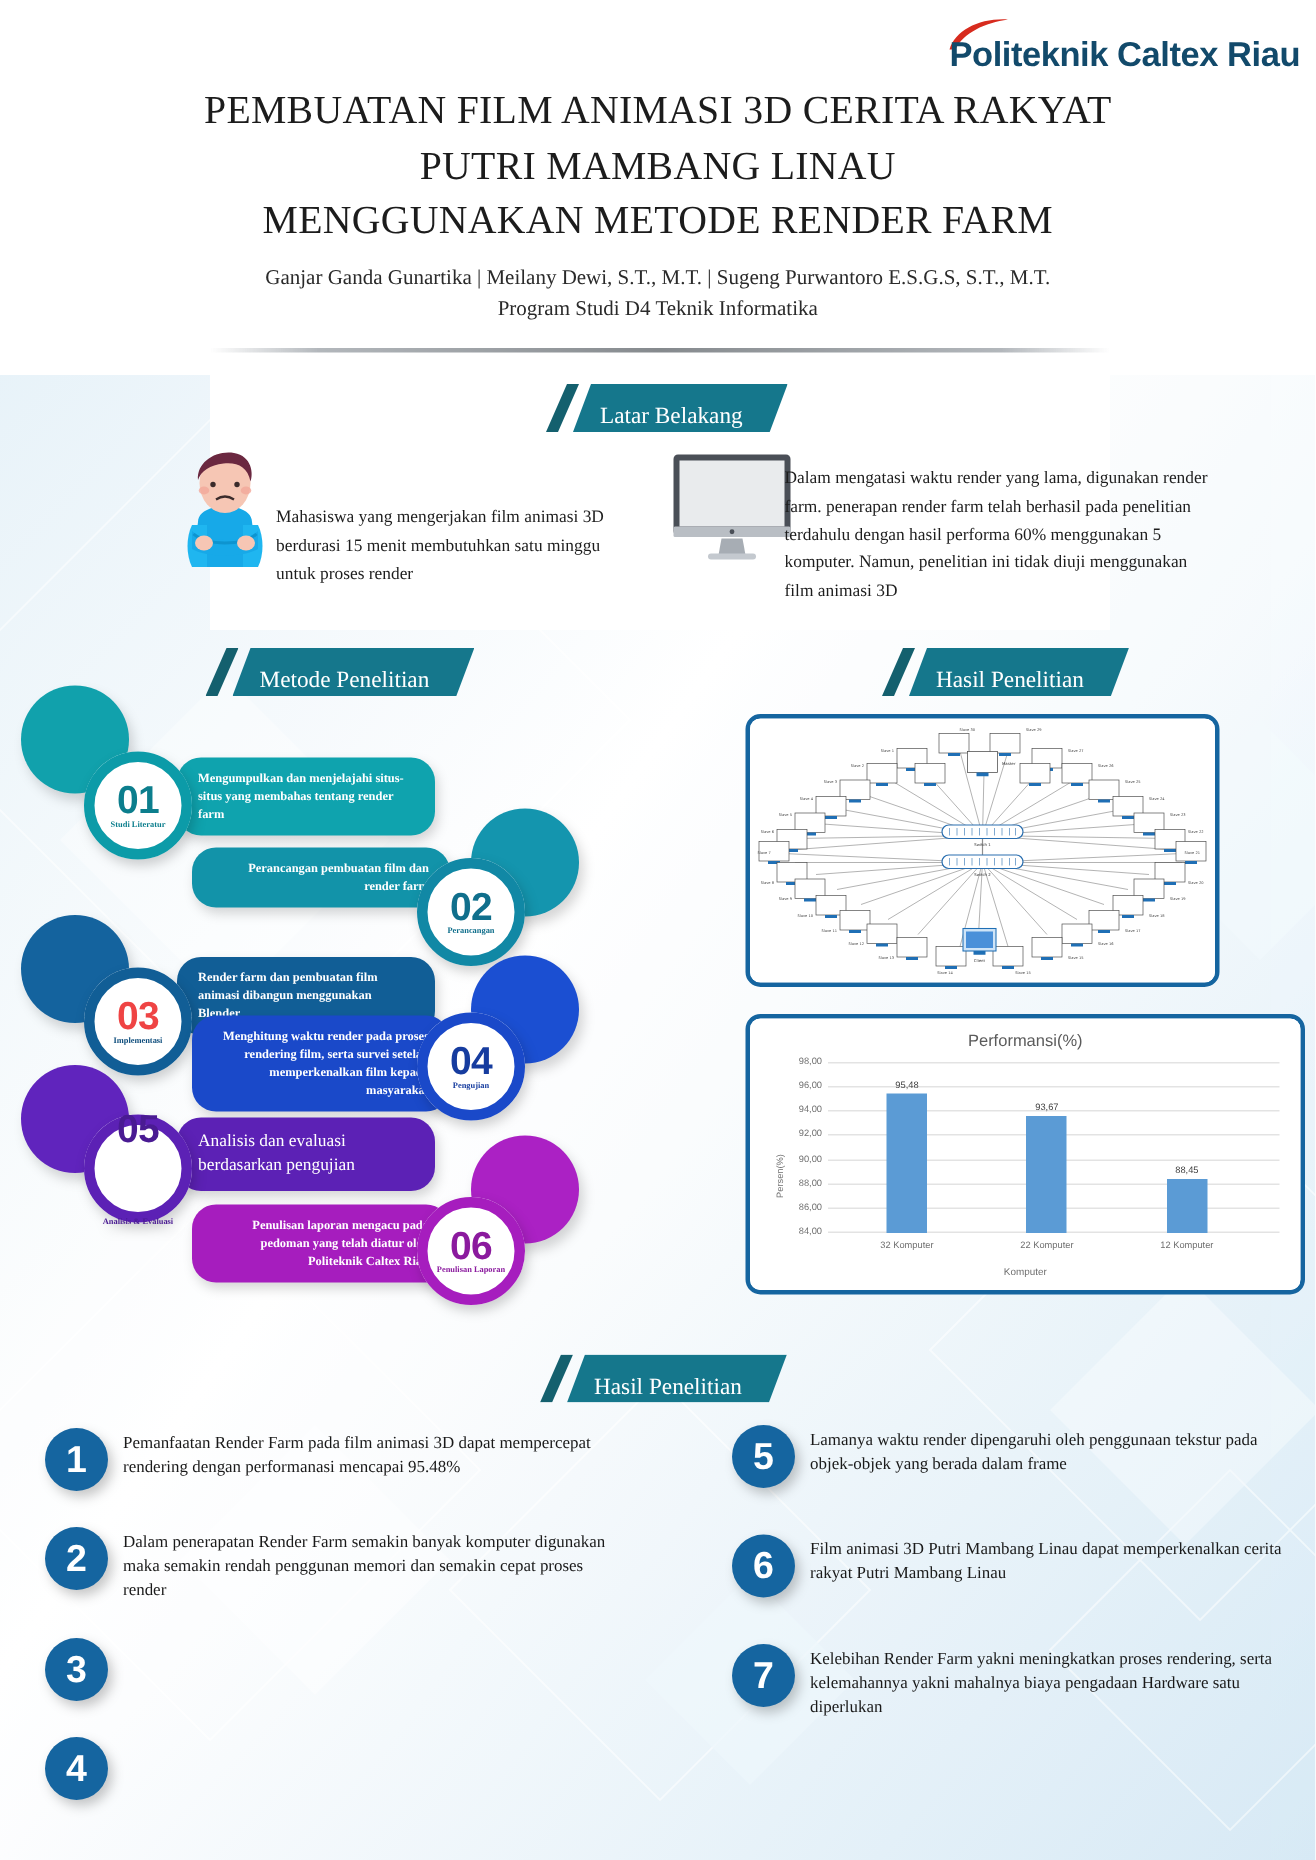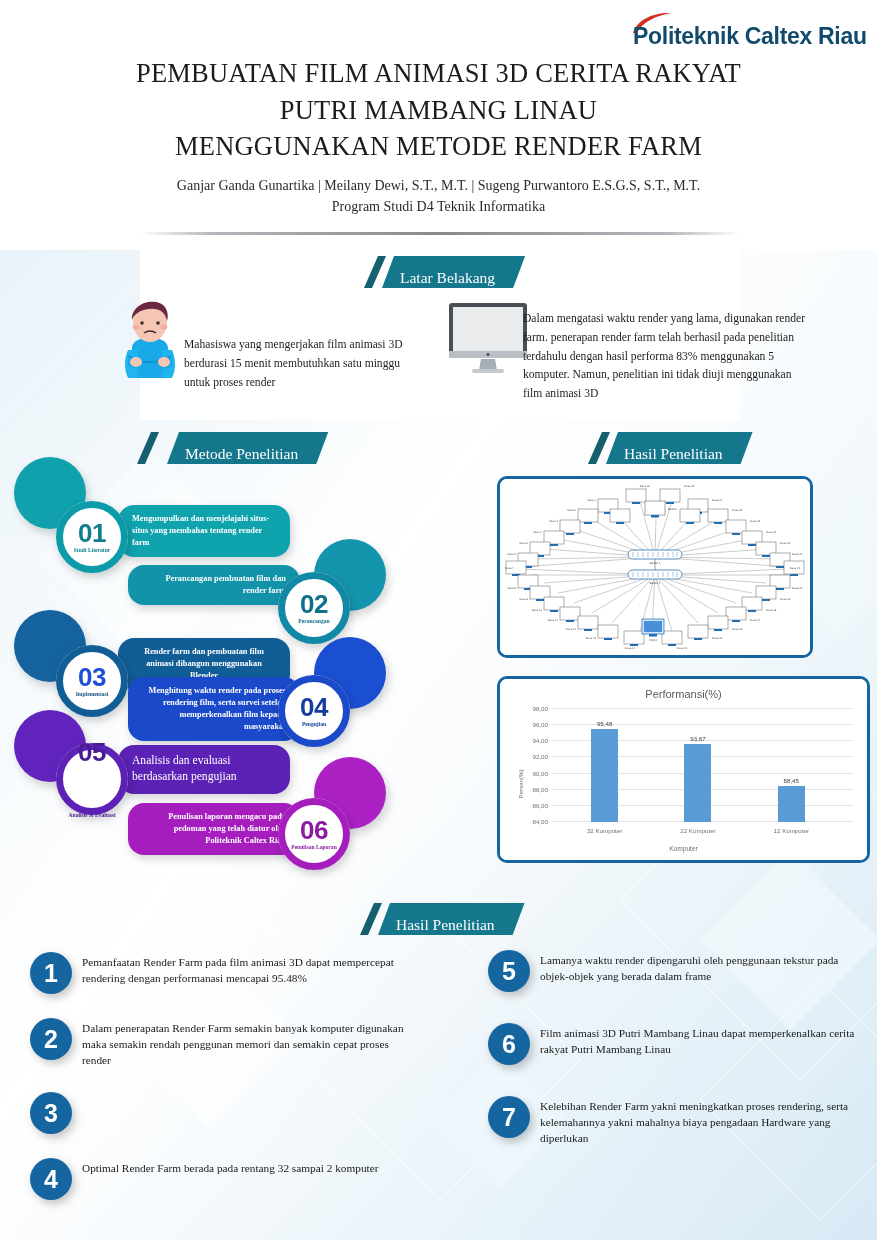--- a/index.html
+++ b/index.html
@@ -363,23 +363,23 @@
 
   <svg class="monitor" width="80" height="74" viewBox="0 0 80 74">
     <rect x="1" y="1" width="78" height="54" rx="3" fill="#4a4f57"></rect>
     <rect x="5" y="5" width="70" height="44" fill="#e9ebed"></rect>
     <rect x="1" y="49" width="78" height="7" rx="1" fill="#b9bec4"></rect>
     <circle cx="40" cy="52.5" r="1.6" fill="#4a4f57"></circle>
     <path d="M33 57 L47 57 L49 68 L31 68 Z" fill="#a7adb4"></path>
     <rect x="24" y="67" width="32" height="4" rx="2" fill="#c4c9cf"></rect>
   </svg>
 
-  <div class="bg-item bg-text" style="left:523px; top:310px; width:290px;">Dalam mengatasi waktu render yang lama, digunakan render farm. penerapan render farm telah berhasil pada penelitian terdahulu dengan hasil performa 83% menggunakan 5 komputer. Namun, penelitian ini tidak diuji menggunakan film animasi 3D</div>
-
-  <div class="banner" style="left:137px; top:432px;gap:12px;">
+  <div class="bg-item bg-text" style="left:523px; top:310px; width:290px;">Dalam mengatasi waktu render yang lama, digunakan render farm. penerapan render farm telah berhasil pada penelitian terdahulu dengan hasil performa 60% menggunakan 5 komputer. Namun, penelitian ini tidak diuji menggunakan film animasi 3D</div>
+
+  <div class="banner" style="left:137px; top:432px;">
     <div class="b-tri"></div>
     <div class="b-body">
       <span class="b-label">Metode Penelitian</span>
     </div>
   </div>
 
   <div class="steps">
 
     <div class="step">
       <div class="blob" style="left:14px; top:2px; width:72px; height:72px; background:#11A1AC;"></div>
@@ -402,26 +402,26 @@
       <div class="ring" style="left:278px; top:117px;">
         <div class="ring-inner" style="border-color:#1188A5;">
           <span class="step-num" style="color:#106F8C;">02</span>
           <span class="step-sub" style="color:#106F8C;">Perancangan</span>
         </div>
       </div>
     </div>
 
     <div class="step">
       <div class="blob" style="left:14px; top:155px; width:72px; height:72px; background:#14639E;"></div>
-      <div class="pill" style="left:118px; top:183px; width:172px; background:#115E96;text-align:center;">
+      <div class="pill" style="left:118px; top:183px; width:172px; background:#115E96;">
         <span>Render farm dan pembuatan film animasi dibangun menggunakan Blender</span>
       </div>
       <div class="ring" style="left:56px; top:190px;">
         <div class="ring-inner" style="border-color:#115E96;">
-          <span class="step-num" style="color:#1d4ed8;">03</span>
+          <span class="step-num" style="color:#ef4444;">03</span>
           <span class="step-sub" style="color:#0F4E7D;">Implementasi</span>
         </div>
       </div>
     </div>
 
     <div class="step">
       <div class="blob" style="left:314px; top:182px; width:72px; height:72px; background:#1B4FD2;"></div>
       <div class="pill" style="left:128px; top:222px; width:172px; background:#1A49C9; justify-content:flex-end; text-align:right;">
         <span>Menghitung waktu render pada proses rendering film, serta survei setelah memperkenalkan film kepada masyarakat</span>
       </div>
@@ -784,29 +784,28 @@
   </div>
   <div class="concl" style="left:30px; top:1018px; width:390px;">
     <div class="cnum">2</div>
     <div class="ctext">Dalam penerapatan Render Farm semakin banyak komputer digunakan maka semakin rendah penggunan memori dan semakin cepat proses render</div>
   </div>
   <div class="concl" style="left:30px; top:1092px; width:390px;">
     <div class="cnum">3</div>
   </div>
   <div class="concl" style="left:30px; top:1158px; width:390px;">
     <div class="cnum">4</div>
-    <div class="ctext">Optimal Render Farm berada pada rentang 32 sampai 2 komputer</div>
   </div>
 
   <div class="concl" style="left:488px; top:950px; width:380px;">
     <div class="cnum">5</div>
     <div class="ctext">Lamanya waktu render dipengaruhi oleh penggunaan tekstur pada objek-objek yang berada dalam frame</div>
   </div>
   <div class="concl" style="left:488px; top:1023px; width:380px;">
     <div class="cnum">6</div>
     <div class="ctext">Film animasi 3D Putri Mambang Linau dapat memperkenalkan cerita rakyat Putri Mambang Linau</div>
   </div>
   <div class="concl" style="left:488px; top:1096px; width:380px;">
     <div class="cnum">7</div>
-    <div class="ctext">Kelebihan Render Farm yakni meningkatkan proses rendering, serta kelemahannya yakni mahalnya biaya pengadaan Hardware yang diperlukan</div>
+    <div class="ctext">Kelebihan Render Farm yakni meningkatkan proses rendering, serta kelemahannya yakni mahalnya biaya pengadaan Hardware satu diperlukan</div>
   </div>
 
 </div>
 
 </body></html>

